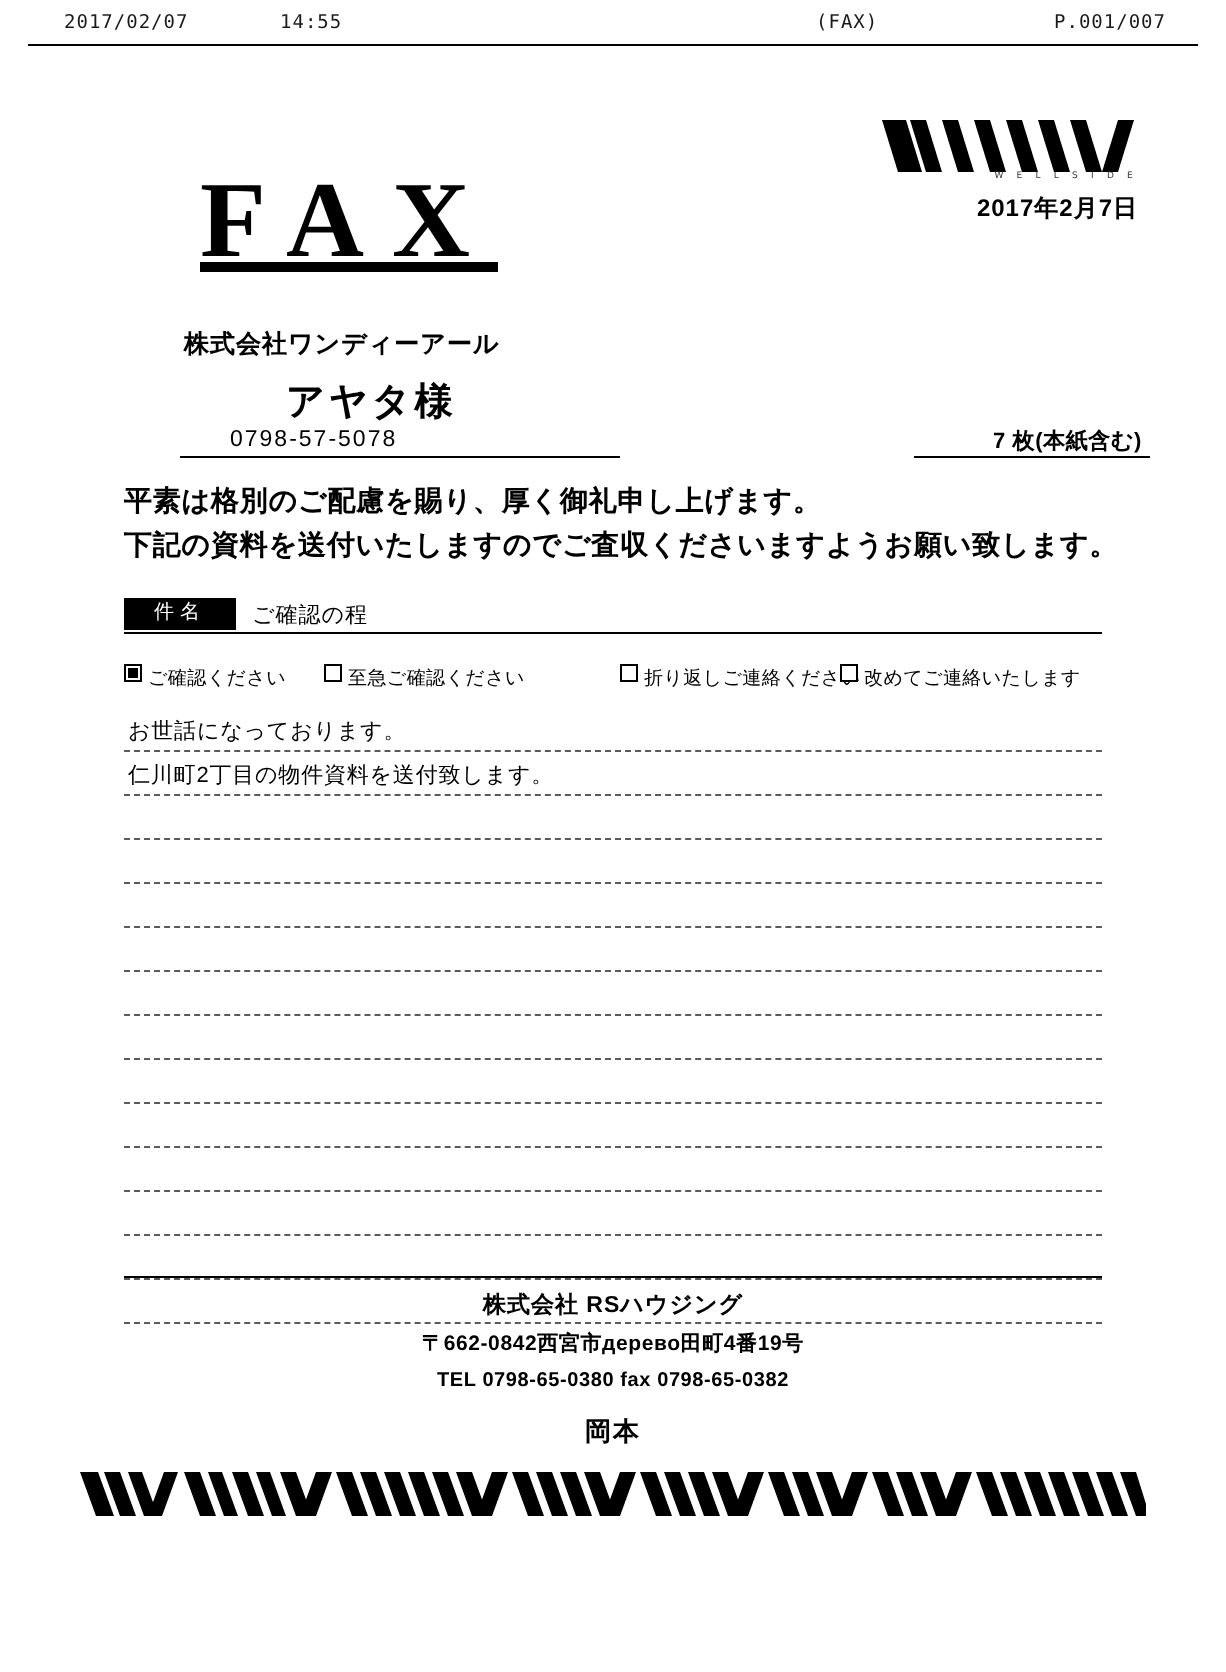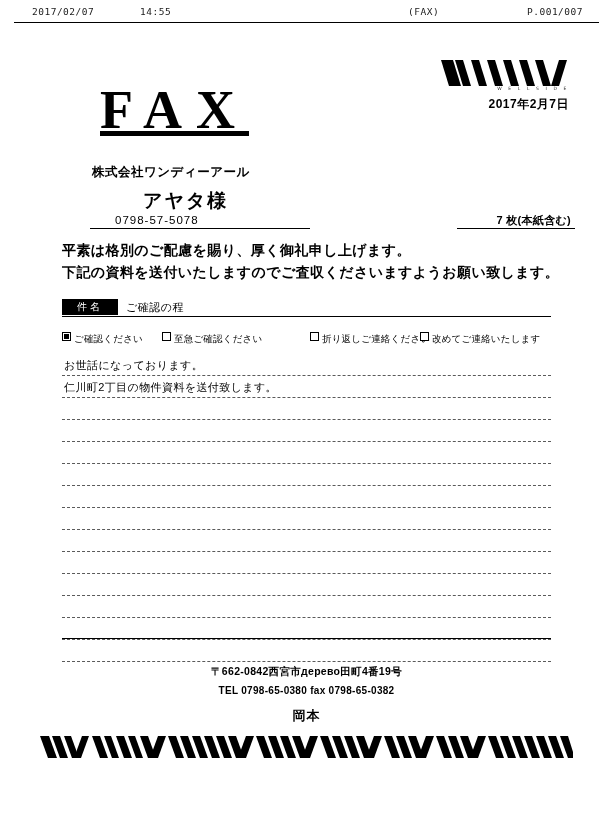--- a/index.html
+++ b/index.html
@@ -378,20 +378,21 @@
         <div class="txt"></div>
         <div class="rule"></div>
       </div>
       <div class="line-row">
         <div class="txt"></div>
         <div class="rule"></div>
       </div>
     </div>
 
     <div class="footer-rule"></div>
+    <div class="f-line f-company">株式会社 RSハウジング</div>
     <div class="f-line f-address">〒662-0842西宮市дерево田町4番19号</div>
     <div class="f-line f-tel">TEL 0798-65-0380  fax 0798-65-0382</div>
     <div class="f-line f-person">岡本</div>
 
     <div class="bottom-band">
       <svg width="533" height="22" viewBox="0 0 533 22" xmlns="http://www.w3.org/2000/svg">
         <g fill="#000">
           <polygon points="0,0 9,0 17,22 8,22"></polygon>
           <polygon points="12,0 20,0 28,22 20,22"></polygon>
           <polygon points="24,0 31,0 39,22 32,22"></polygon>

